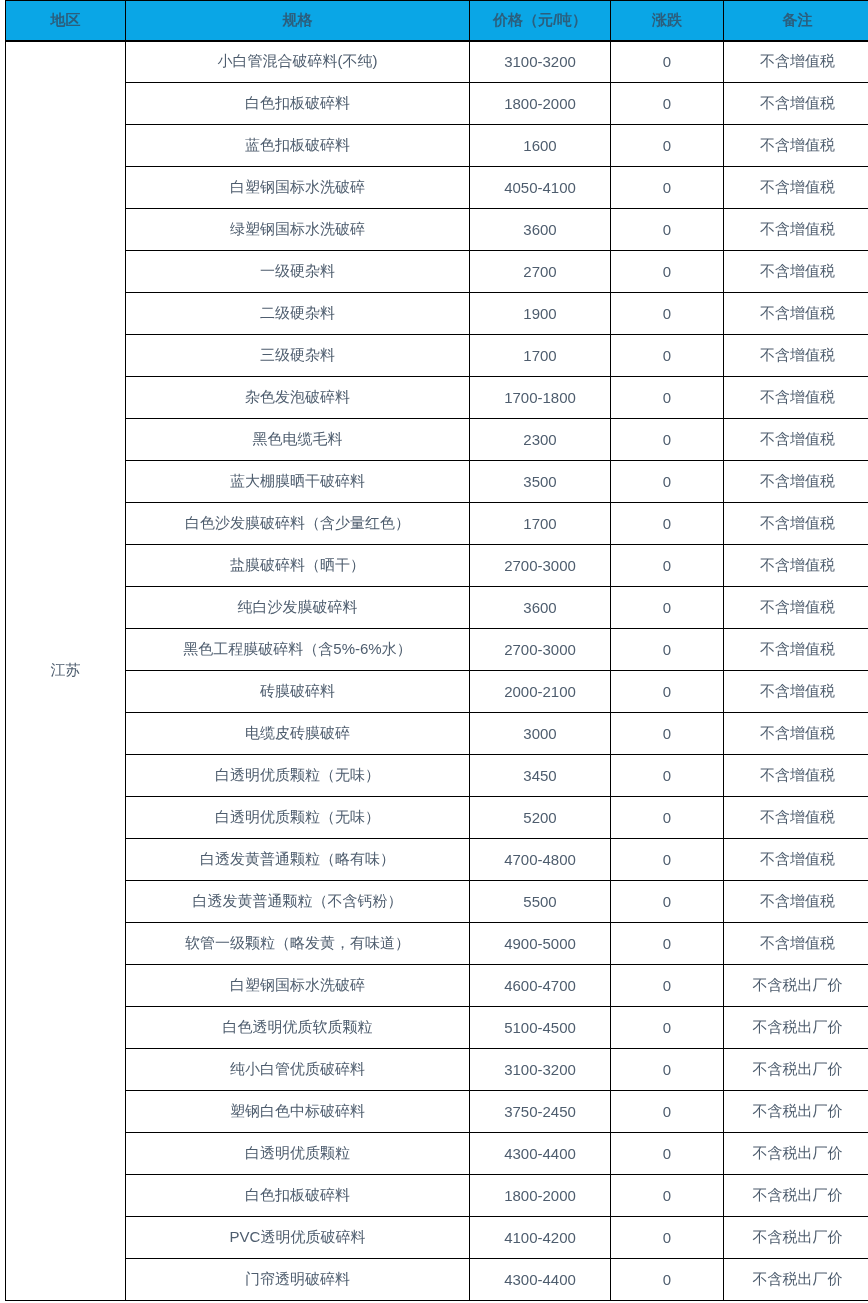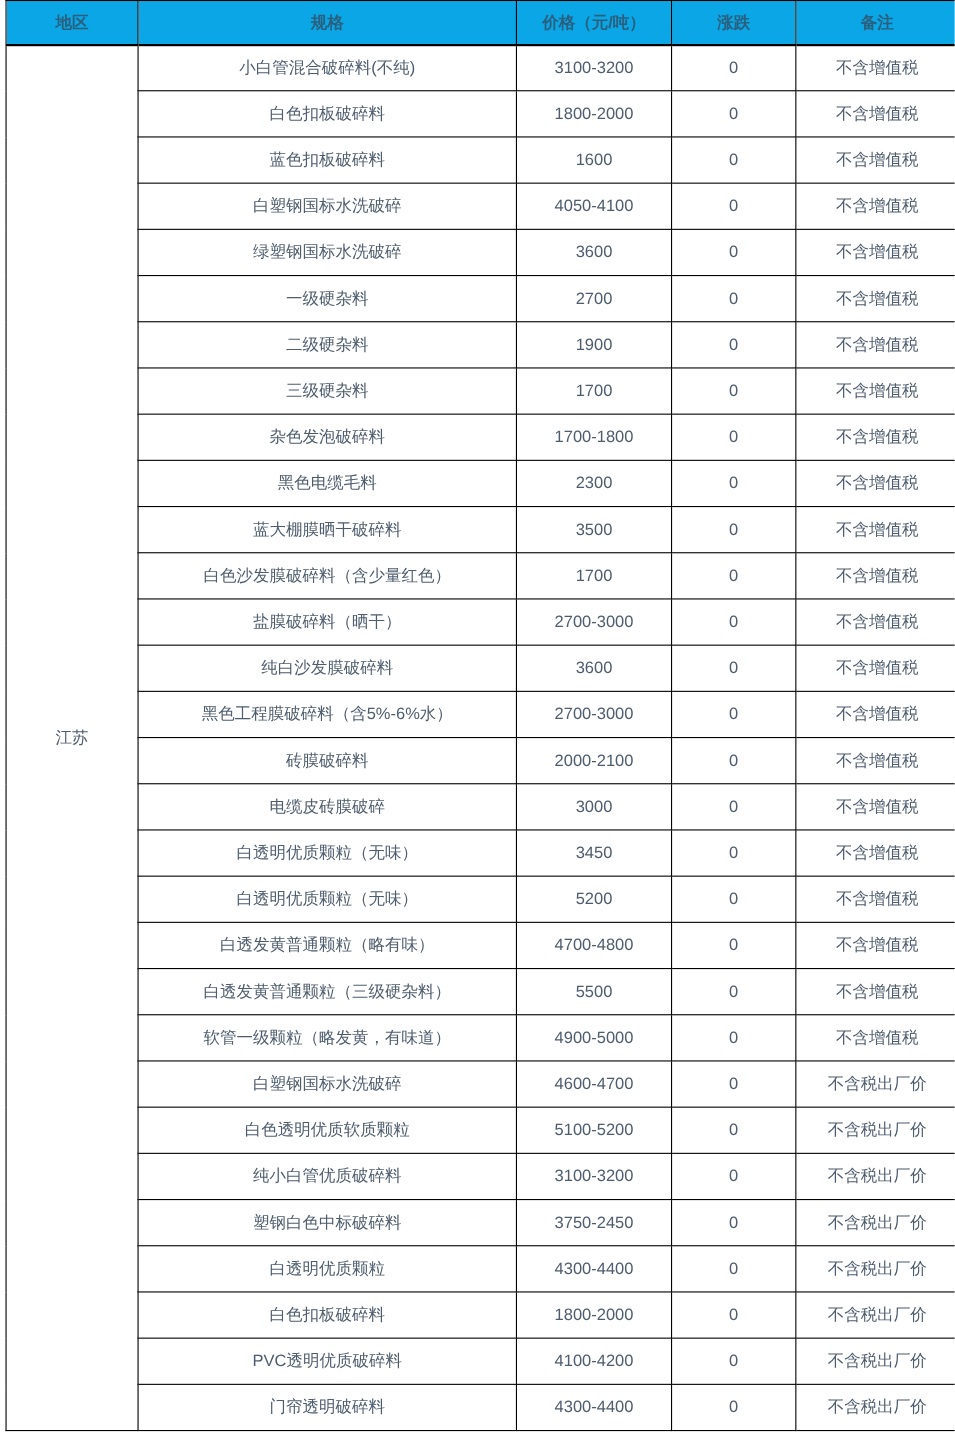--- a/index.html
+++ b/index.html
@@ -199,40 +199,40 @@
           <td>0</td>
           <td>不含增值税</td>
         </tr>
         <tr>
           <td>白透发黄普通颗粒（略有味）</td>
           <td>4700-4800</td>
           <td>0</td>
           <td>不含增值税</td>
         </tr>
         <tr>
-          <td>白透发黄普通颗粒（三级硬杂料）</td>
+          <td>白透发黄普通颗粒（不含钙粉）</td>
           <td>5500</td>
           <td>0</td>
           <td>不含增值税</td>
         </tr>
         <tr>
           <td>软管一级颗粒（略发黄，有味道）</td>
           <td>4900-5000</td>
           <td>0</td>
           <td>不含增值税</td>
         </tr>
         <tr>
           <td>白塑钢国标水洗破碎</td>
           <td>4600-4700</td>
           <td>0</td>
           <td>不含税出厂价</td>
         </tr>
         <tr>
           <td>白色透明优质软质颗粒</td>
-          <td>5100-5200</td>
+          <td>5100-4500</td>
           <td>0</td>
           <td>不含税出厂价</td>
         </tr>
         <tr>
           <td>纯小白管优质破碎料</td>
           <td>3100-3200</td>
           <td>0</td>
           <td>不含税出厂价</td>
         </tr>
         <tr>

